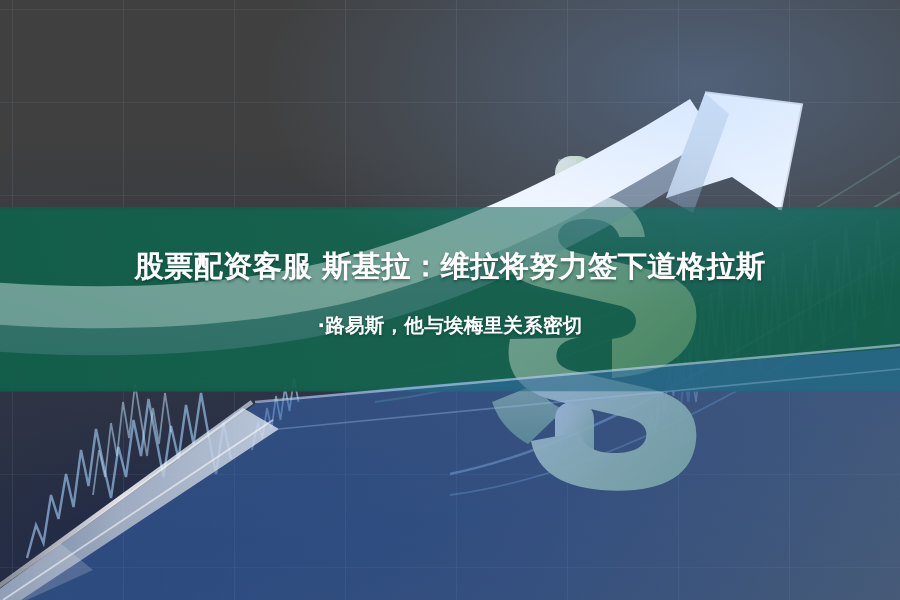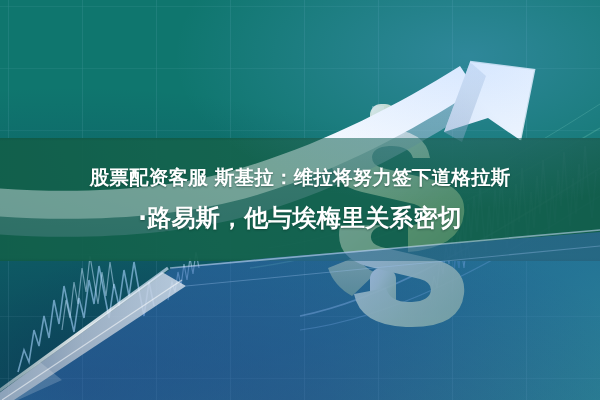--- a/index.html
+++ b/index.html
@@ -7,21 +7,21 @@
     margin: 0;
     padding: 0;
     background: #222;
   }
   #banner {
     position: relative;
     width: 600px;
     height: 400px;
     overflow: hidden;
     font-family: "DejaVu Sans", "Liberation Sans", sans-serif;
-    background: #0f766e;
+    background: #404040;
   }
   .layer {
     position: absolute;
     top: 0; left: 0;
     width: 600px;
     height: 400px;
     pointer-events: none;
   }
 
   
@@ -100,21 +100,21 @@
     color: #ffffff;
     font-weight: bold;
     font-size: 19.5px;
     line-height: 40px;
     letter-spacing: .2px;
     text-shadow: 0 1px 2px rgba(0,40,30,.45);
     white-space: nowrap;
   }
   #headline .line { display: block; }
   #headline .line1 { font-size: 19.5px; }
-  #headline .line2 { font-size: 24px; }
+  #headline .line2 { font-size: 13px; }
 </style>
 </head>
 <body>
 
 <div id="banner">
 
   <div class="layer" id="bg-base"></div>
   <div class="layer" id="bg-vignette"></div>
   <div class="layer" id="grid"></div>
 

